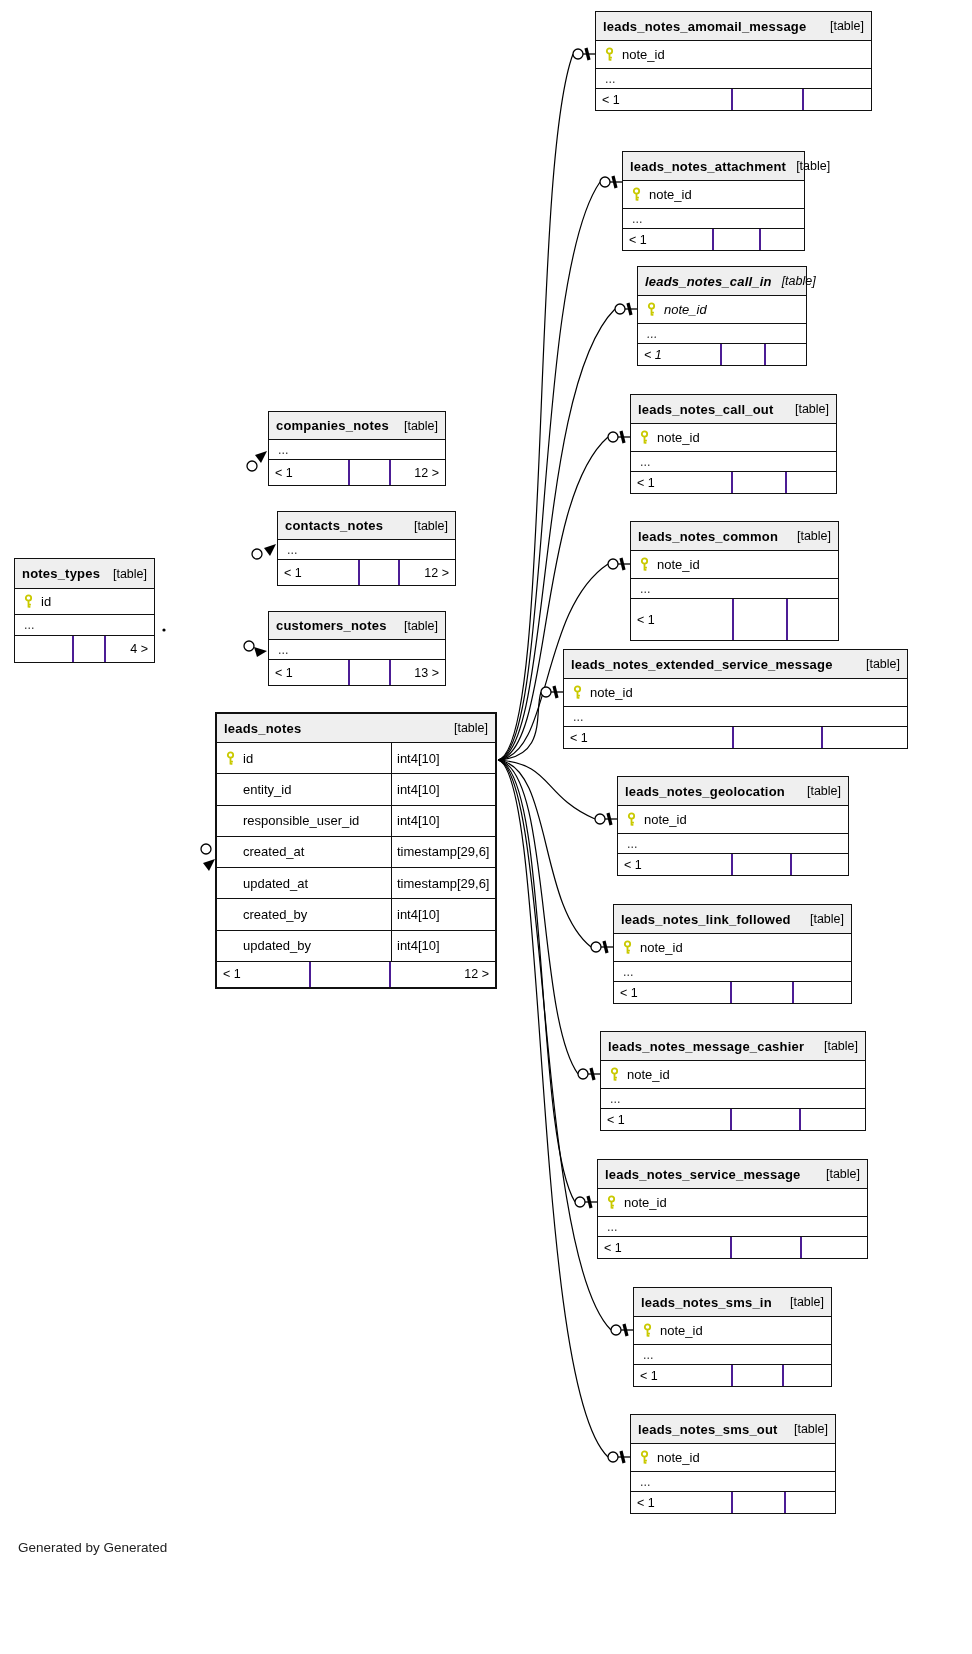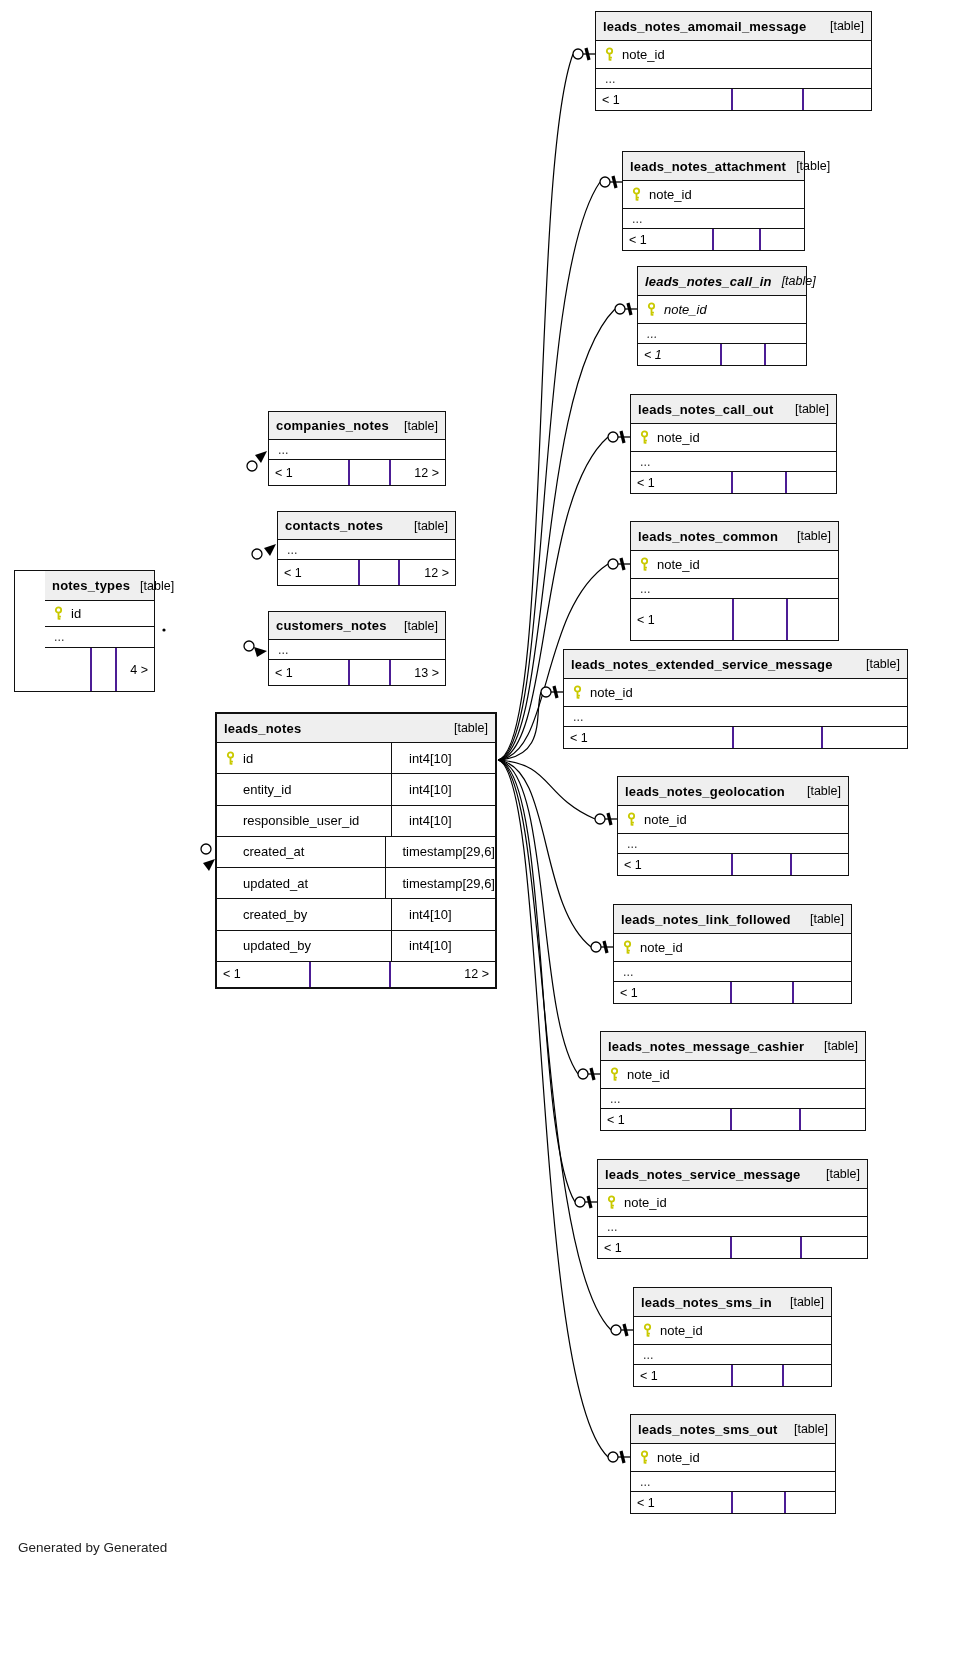--- a/index.html
+++ b/index.html
@@ -10,21 +10,21 @@
        display:flex;flex-direction:column;color:#000;font-size:13px;}
   .k-main{border-width:2.5px;}
   .tbl-header{background:#efefef;display:flex;align-items:center;justify-content:space-between;
               padding:0 7px;box-sizing:border-box;}
   .tbl-name{font-weight:bold;letter-spacing:.2px;white-space:nowrap;}
   .tbl-tag{font-size:12.5px;font-weight:normal;white-space:nowrap;margin-left:10px;}
   .tbl-row{display:flex;align-items:center;border-top:1px solid #111;box-sizing:border-box;}
   .key-slot{flex:0 0 26px;display:flex;align-items:center;padding-left:8px;box-sizing:border-box;}
   .col-label{flex:1;white-space:nowrap;}
   .col-type{flex:0 0 104px;align-self:stretch;display:flex;align-items:center;
-            border-left:1px solid #111;padding-left:17px;box-sizing:border-box;white-space:nowrap;}
+            border-left:1px solid #111;padding-left:5px;box-sizing:border-box;white-space:nowrap;}
   .tbl-ell{display:flex;align-items:center;border-top:1px solid #111;padding-left:9px;
            box-sizing:border-box;font-size:12.5px;color:#333;}
   .tbl-foot{display:flex;border-top:1px solid #111;box-sizing:border-box;}
   .fcell{display:flex;align-items:center;padding:0 6px;box-sizing:border-box;font-size:12.5px;
          border-left:2px solid #4c1d95;white-space:nowrap;}
   .fcell:first-child{border-left:none;}
   .fcell.right{justify-content:flex-end;}
   
   .k-nt  .tbl-header{flex:0 0 29px;} .k-nt  .tbl-row{flex:0 0 26px;} .k-nt  .tbl-ell{flex:0 0 21px;} .k-nt  .tbl-foot{flex:1;}
   .k-small .tbl-header{flex:0 0 27px;} .k-small .tbl-ell{flex:0 0 20px;} .k-small .tbl-foot{flex:1;}
@@ -132,21 +132,21 @@
         </g>
       <g>
         <polygon points="215,859 203,863 209,871" fill="#000"></polygon>
           <circle cx="206" cy="849" r="5" fill="#fff" stroke="#000" stroke-width="1.3"></circle>
         </g>
     </g>
     <circle cx="164" cy="630" r="1.6" fill="#000"></circle>
   </svg>
 
   <div id="tables">
-      <div class="tbl k-nt" style="left: 14px; top: 570px; width: 141px; height: 122px; padding-left: 30px;">
+      <div class="tbl k-nt" style="left: 14px; top: 558px; width: 141px; height: 105px;">
         <div class="tbl-header">
           <span class="tbl-name">notes_types</span>
           <span class="tbl-tag">[table]</span>
         </div>
         <div class="tbl-row">
           <span class="key-slot">
             <svg width="11" height="15" viewBox="0 0 11 15">
               <circle cx="5.5" cy="4" r="2.7" fill="none" stroke="#c9c900" stroke-width="1.8"></circle>
               <path d="M5.5 6.7 V13.6 M5.5 10.6 h2.4 M5.5 12.8 h1.9" fill="none" stroke="#c9c900" stroke-width="1.8"></path>
             </svg>

